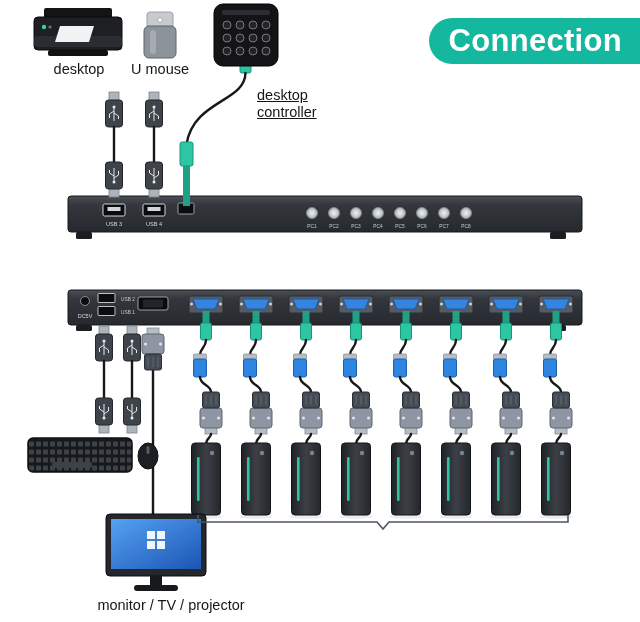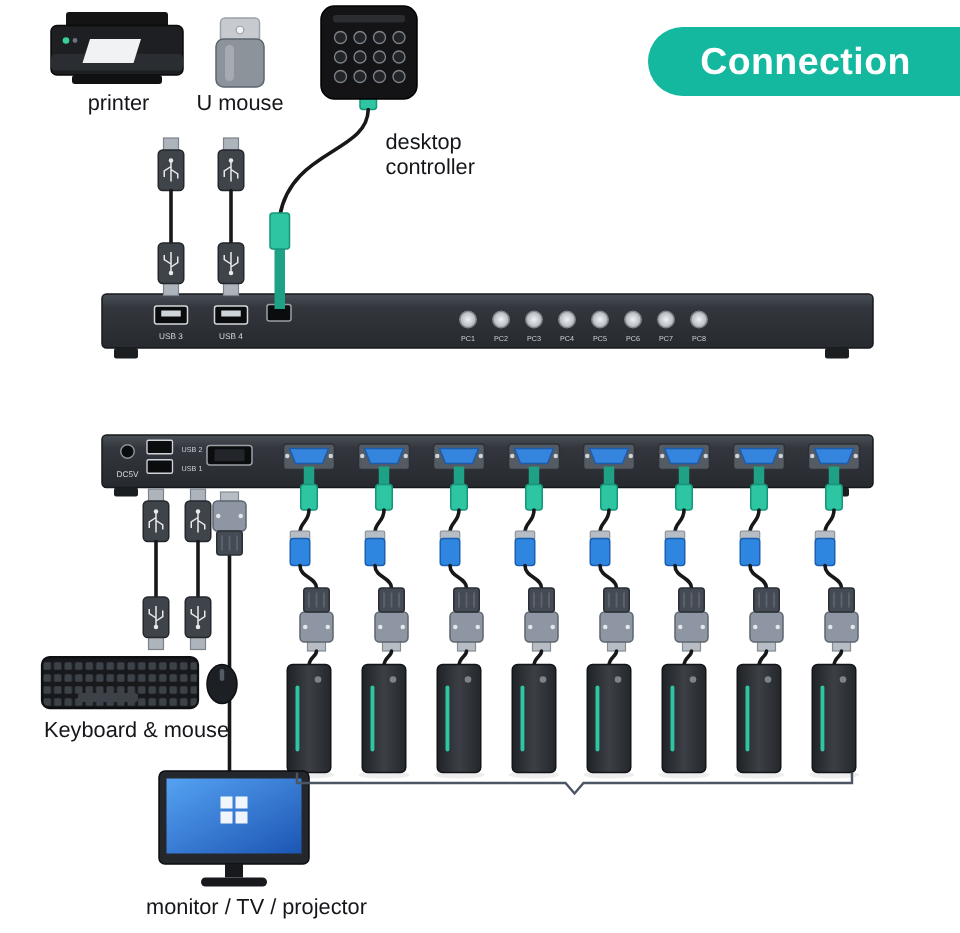--- a/index.html
+++ b/index.html
@@ -7,21 +7,21 @@
     position:relative;width:640px;height:622px;background:#ffffff;overflow:hidden;
     font-family:"Liberation Sans",sans-serif;
   }
   .stage svg{position:absolute;left:0;top:0;}
   .lbl{
     position:absolute;font-size:14.5px;color:#14161a;text-align:center;line-height:1.2;
   }
   .lbl.left{text-align:left;}
   .badge{
     position:absolute;right:0;top:18px;height:46px;min-width:208px;
-    background:#13b89f;color:#ffffff;font-weight:700;font-size:25px;
+    background:#13b89f;color:#ffffff;font-weight:700;font-size:31px;
     border-radius:23px 0 0 23px;display:flex;align-items:center;justify-content:center;
     padding:0 18px 0 20px;box-sizing:border-box;letter-spacing:0.3px;
   }
   .cable{stroke:#17181a;stroke-width:2.4;fill:none;stroke-linecap:round;}
   .t5{font-family:"Liberation Sans",sans-serif;font-size:5.5px;fill:#d5d8dc;text-anchor:middle;}
   .t45{font-family:"Liberation Sans",sans-serif;font-size:4.8px;fill:#c9ced4;text-anchor:middle;}
 </style>
 </head>
 <body>
 
@@ -249,23 +249,22 @@
       </g>
       <rect x="150" y="576" width="12" height="9" fill="#17191c"></rect>
       <rect x="134" y="585" width="44" height="6" rx="3" fill="#17191c"></rect>
     </g>
 
     <path d="M198,515 L198,522 L377,522 L383,529 L389,522 L568,522 L568,515" fill="none" stroke="#4b5563" stroke-width="1.6"></path>
   </svg>
 
   <div class="badge">Connection</div>
 
-  <div class="lbl" style="left:36px;top:61px;width:86px;">printer</div>
+  <div class="lbl" style="left:36px;top:61px;width:86px;">desktop</div>
 
   <div class="lbl" style="left:128px;top:61px;width:64px;">U mouse</div>
 
-  <div class="lbl left" style="left:257px;top:87px;width:88px;">desktop controller</div>
-
-  <div class="lbl" style="left:20px;top:479px;width:142px;">Keyboard &amp; mouse</div>
+  <div class="lbl left" style="left:257px;top:87px;width:88px;text-decoration:underline;">desktop controller</div>
+
 
   <div class="lbl" style="left:75px;top:597px;width:192px;">monitor / TV / projector</div>
 
 </div>
 
 </body></html>

